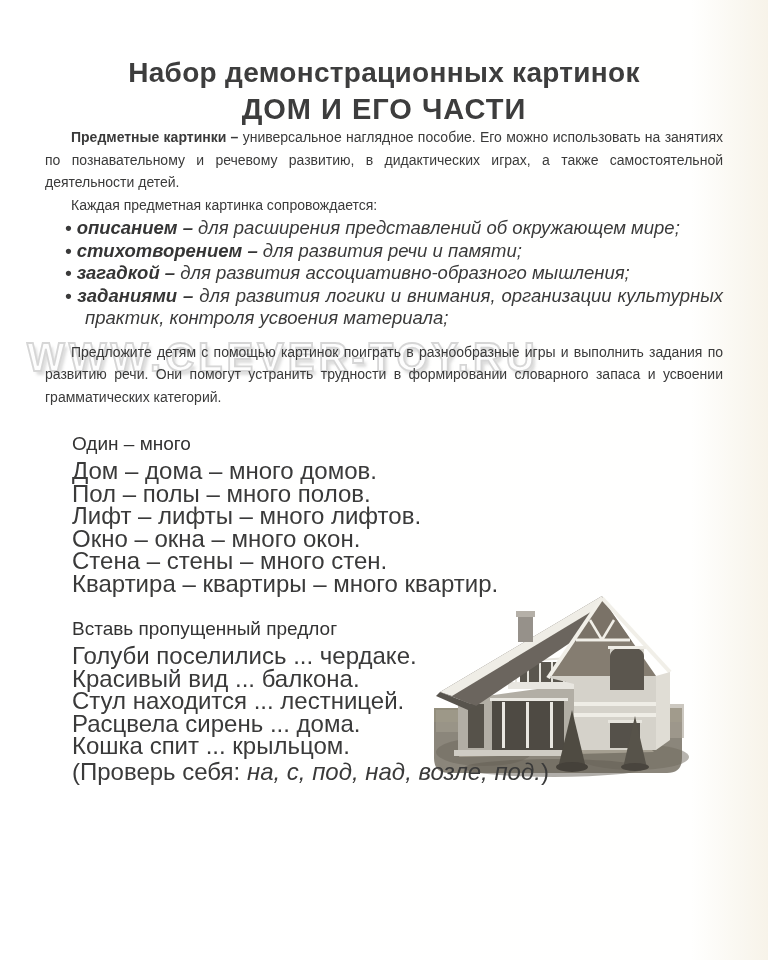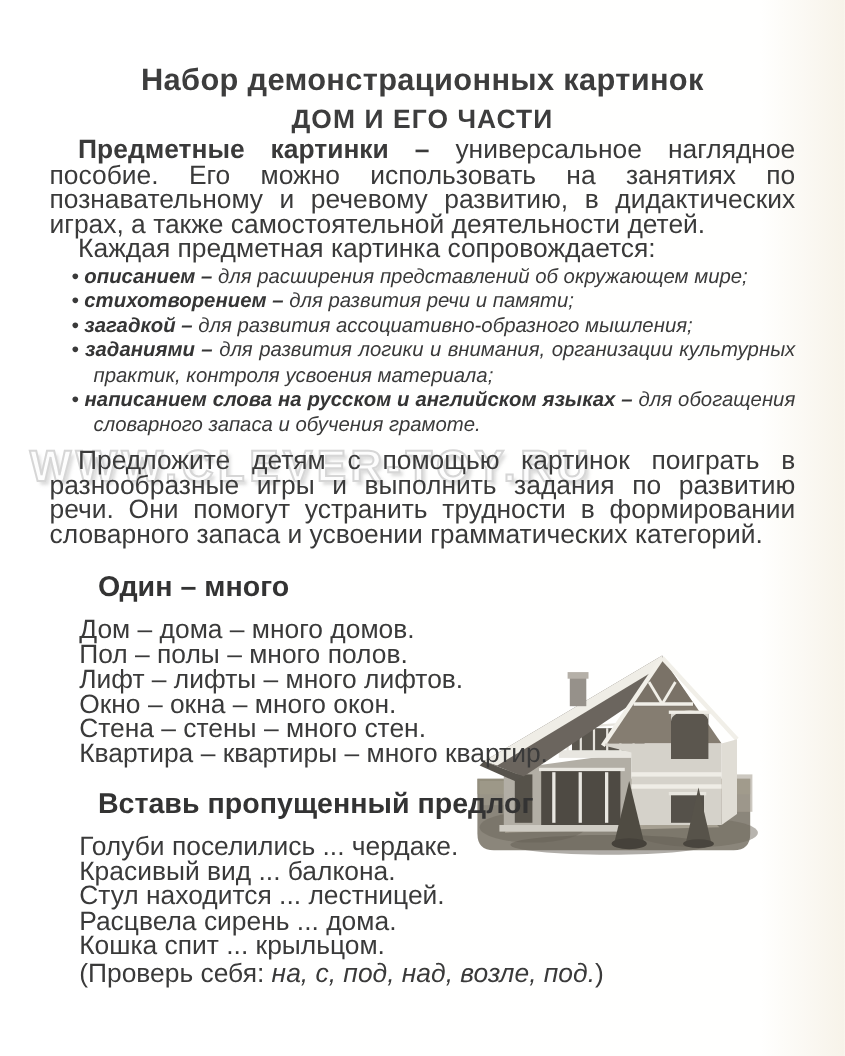--- a/index.html
+++ b/index.html
@@ -7,43 +7,43 @@
     position:relative;
     width:768px;height:960px;
     background:linear-gradient(90deg,#ffffff 0%,#fffffe 90%,#f7f3e9 100%);
     font-family:"Liberation Sans","DejaVu Sans",sans-serif;
     color:#3a3a3a;
     overflow:hidden;
   }
   .content{position:relative;padding:0 45px;}
   .title{ text-align:center; padding-top:56px; color:#3d3d3d;}
   .title-l1{font-size:28px;font-weight:bold;letter-spacing:.3px;line-height:34px;}
-  .title-l2{font-size:24px;font-weight:bold;letter-spacing:1px;line-height:34px;margin-top:2px;}
-  p.body{margin:0;font-size:24px;line-height:22.5px;text-align:justify;}
+  .title-l2{font-size:29px;font-weight:bold;letter-spacing:1px;line-height:34px;margin-top:2px;}
+  p.body{margin:0;font-size:14px;line-height:22.5px;text-align:justify;}
   .intro{margin-top:22px;text-indent:26px;}
   .accompany-head{margin-top:21px;text-indent:26px;text-align:left;}
   ul.accompany{list-style:none;margin:1px 0 0 0;padding:0;}
   ul.accompany li{
     font-size:18.5px;line-height:22.5px;text-align:justify;
     padding-left:40px;text-indent:-20px;margin:0;font-style:italic;
   }
   ul.accompany li::before{content:"• ";font-weight:bold;color:#3a3a3a;}
   ul.accompany li b{font-weight:bold;color:#353535;}
   .suggest-wrap{position:relative;margin-top:11px;}
   .suggest{position:relative;z-index:1;text-indent:26px;}
   .watermark{
     position:absolute;left:-18px;top:-6px;width:740px;z-index:0;
     font-size:40px;font-weight:bold;letter-spacing:4px;white-space:nowrap;
     color:#fdfdfd;
     -webkit-text-stroke:1.8px #d6d6d6;
     text-shadow:3px 4px 3px rgba(120,120,120,.25);
     user-select:none;
   }
   .sections{margin-left:27px;position:relative;z-index:1;}
-  h3.sec{margin:17px;font-size:26px;font-weight:bold;color:#333;line-height:23px;}
+  h3.sec{margin:0;font-size:19px;font-weight:normal;color:#333;line-height:23px;}
   .one-many{margin-top:24px;}
   .lines{margin-top:5px;}
   .lines p{margin:0;font-size:24px;line-height:22.5px;text-align:left;}
   .prepositions{margin-top:22px;}
   .check-line{margin-top:3px !important;}
   .check-line i{font-style:italic;}
   .house{
     position:absolute;left:424px;top:582px;width:268px;height:196px;
     z-index:0;
   }
@@ -61,21 +61,20 @@
 
     <p class="body intro"><b>Предметные картинки –</b><span> универсальное наглядное пособие. Его можно использовать на занятиях по познавательному и речевому развитию, в дидактических играх, а также самостоятельной деятельности детей.</span></p>
 
     <p class="body accompany-head">Каждая предметная картинка сопровождается:</p>
 
     <ul class="accompany">
       <li><b>описанием –</b><span> для расширения представлений об окружающем мире;</span></li>
       <li><b>стихотворением –</b><span> для развития речи и памяти;</span></li>
       <li><b>загадкой –</b><span> для развития ассоциативно-образного мышления;</span></li>
       <li><b>заданиями –</b><span> для развития логики и внимания, организации культурных практик, контроля усвоения материала;</span></li>
-      <li><b>написанием слова на русском и английском языках –</b><span> для обогащения словарного запаса и обучения грамоте.</span></li>
     </ul>
 
     <div class="suggest-wrap">
       <div class="watermark">WWW.CLEVER-TOY.RU</div>
       <p class="body suggest">Предложите детям с помощью картинок поиграть в разнообразные игры и выполнить задания по развитию речи. Они помогут устранить трудности в формировании словарного запаса и усвоении грамматических категорий.</p>
     </div>
 
     <div class="sections">
       <div class="one-many">
         <h3 class="sec">Один – много</h3>

